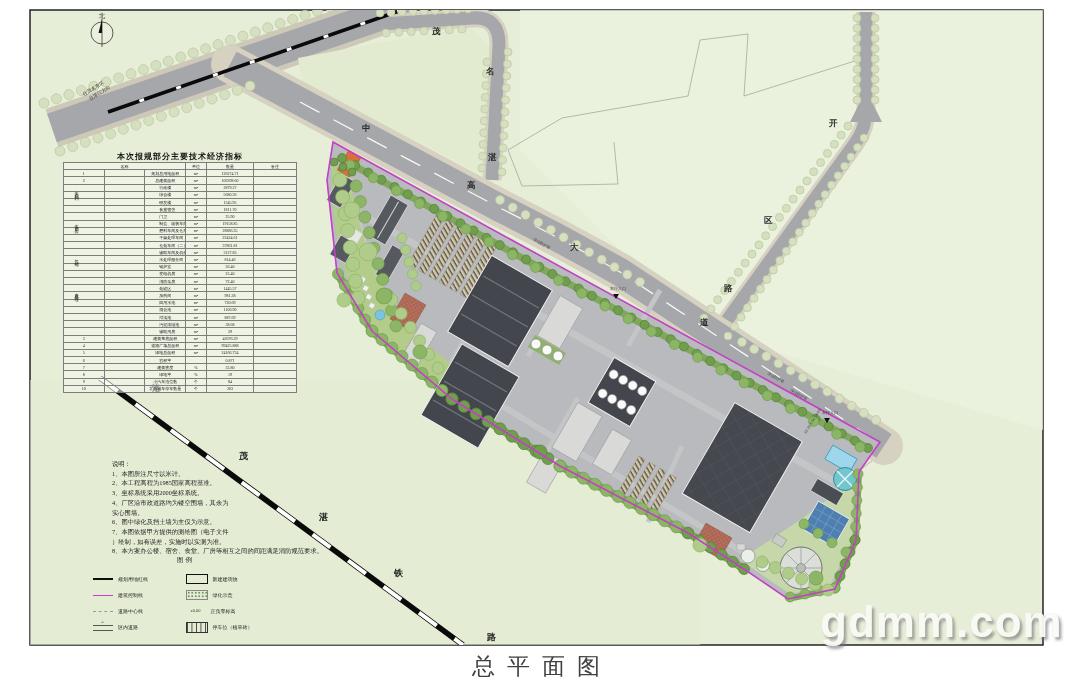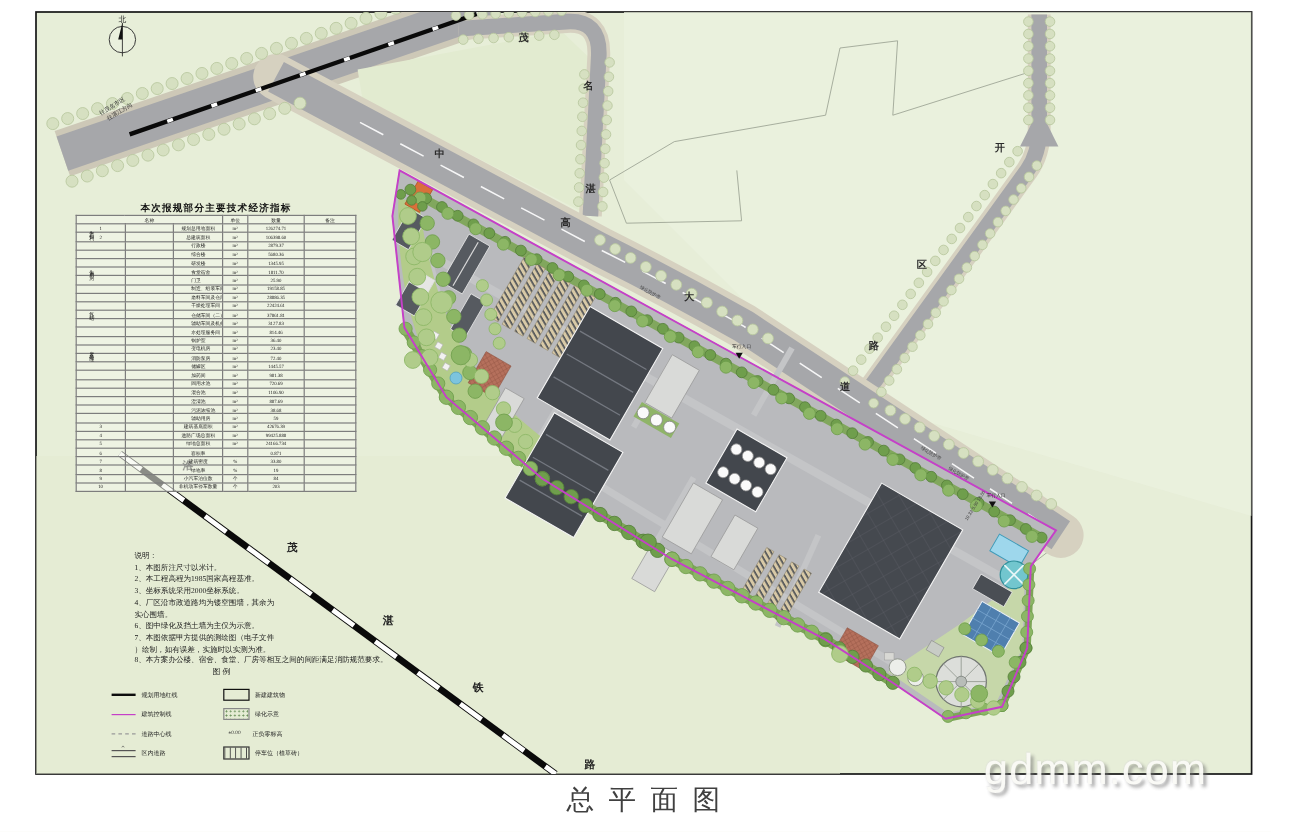--- a/index.html
+++ b/index.html
@@ -1,21 +1,21 @@
 <!DOCTYPE html>
 <html><head>
 <meta charset="utf-8">
 <style>
   html,body{margin:0;padding:0;background:#fff;}
   .stage{position:relative;width:1084px;height:693px;background:#ffffff;overflow:hidden;
          font-family:"Liberation Serif","DejaVu Serif",serif;color:#1a1a1a;}
   .stage svg{position:absolute;left:0;top:0;}
 
   
-  .tbl-wrap{position:absolute;left:63px;top:169px;width:234px;}
+  .tbl-wrap{position:absolute;left:63px;top:152px;width:234px;}
   .tbl-title{font-size:8px;font-weight:bold;text-align:center;letter-spacing:1px;line-height:10px;color:#111;}
   table.itable{border-collapse:collapse;width:100%;table-layout:fixed;background:rgba(244,248,236,.55);}
   .itable th,.itable td{border:0.4px solid #7d7d7d;font-size:4px;line-height:5px;height:6.2px;
       padding:0 1px;overflow:hidden;white-space:nowrap;font-weight:normal;color:#222;}
   .itable th{text-align:center;}
   .c-no{width:9px;text-align:center;}
   .c-grp{width:8px;}
   .c-name{width:104px;text-align:center;}
   .c-name.indent{text-align:left;padding-left:14px;}
   .c-unit{width:18px;text-align:center;}
@@ -45,23 +45,23 @@
   .sw-greening{border:0.6px solid #888;height:8px;
       background-image:radial-gradient(circle,#6a8f5a 0.6px,transparent 0.9px);background-size:3.5px 3.5px;}
   .sw-parking{border:0.8px solid #333;height:9px;
       background-image:linear-gradient(90deg,#444 0.8px,transparent 0.8px);background-size:4.5px 100%;}
   .sw-text{font-size:4px;line-height:10px;display:block;text-align:center;color:#333;
       font-family:"Liberation Sans","DejaVu Sans",sans-serif;}
 
   
   .sheet-title{position:absolute;left:0;right:0;top:651px;text-align:center;font-size:23px;
       letter-spacing:12px;color:#404040;}
-  .watermark{position:absolute;left:820px;top:597px;font-size:36px;font-weight:normal;
+  .watermark{position:absolute;left:820px;top:597px;font-size:44px;font-weight:bold;
       font-family:"Liberation Sans","DejaVu Sans",sans-serif;color:#fafaf6;letter-spacing:1px;
-      text-shadow:2.5px 2.5px 3px rgba(110,110,110,.65),-0.5px -0.5px 1px rgba(220,220,220,.5);opacity:.95;margin-top:23px;}
+      text-shadow:2.5px 2.5px 3px rgba(110,110,110,.65),-0.5px -0.5px 1px rgba(220,220,220,.5);opacity:.95;}
 
   
   .rc{font-size:8.5px;font-weight:bold;fill:#2b2b2b;font-family:"Liberation Serif","DejaVu Serif",serif;}
   .rlc{font-size:9px;font-weight:bold;fill:#222;font-family:"Liberation Serif","DejaVu Serif",serif;}
   .tiny{font-size:4px;fill:#333;font-family:"Liberation Sans","DejaVu Sans",sans-serif;}
   .tiny2{font-size:3.8px;fill:#444;font-family:"Liberation Sans","DejaVu Sans",sans-serif;}
   .dir{font-size:4.8px;fill:#333;font-family:"Liberation Serif","DejaVu Serif",serif;}
   .north-ch{font-size:6.5px;fill:#222;text-anchor:middle;}
 </style>
 </head>

